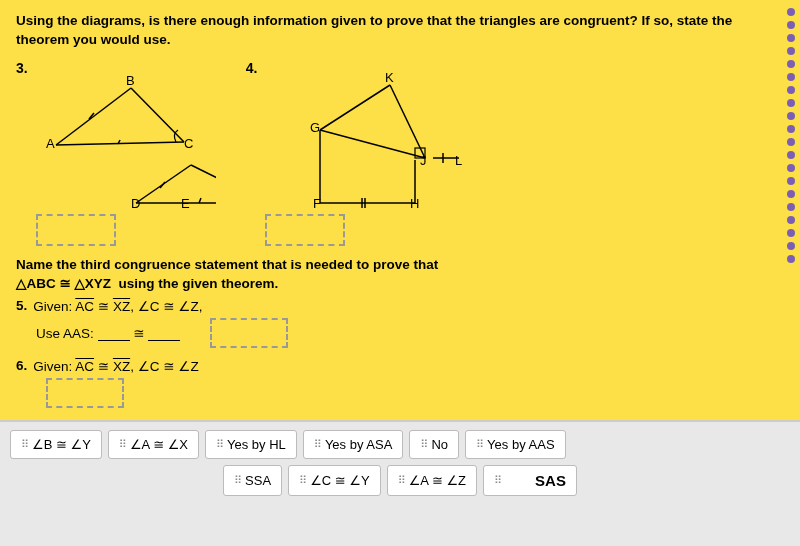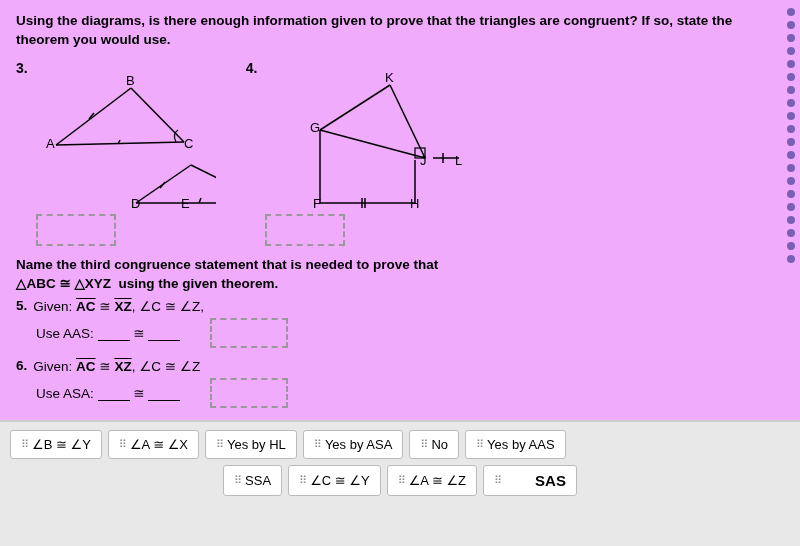--- a/index.html
+++ b/index.html
@@ -7,21 +7,21 @@
       width: 800px;
       height: 546px;
       background: #f5f5f0;
       font-family: Arial, sans-serif;
       font-size: 14px;
       overflow: hidden;
     }
 
     .main-content {
       padding: 12px 16px 0 16px;
-      background: #f0abfc;
+      background: #fde047;
       height: 420px;
       position: relative;
     }
 
     .instruction-text {
       font-size: 13.5px;
       font-weight: bold;
       line-height: 1.4;
       margin-bottom: 10px;
     }
@@ -160,21 +160,20 @@
 
     .dot {
       width: 8px;
       height: 8px;
       border-radius: 50%;
       background: #7c5fb5;
     }
 
     .overline {
       text-decoration: overline;
-      font-weight: bold;
     }
 
     .answer-bank-row2 {
       display: flex;
       gap: 6px;
       justify-content: center;
     }
   </style>
 </head>
 <body>
@@ -303,21 +302,20 @@
     </div>
 
     <div class="problem">
       <div class="problem-line">
         <span class="problem-number">6.</span>
         <span>
           Given: <span class="overline">AC</span> ≅ <span class="overline">XZ</span>, ∠C ≅ ∠Z
         </span>
       </div>
       <div class="use-line">
-        <span>Use ASA: <span class="blank-line"></span> ≅ <span class="blank-line"></span></span>
         <div class="dashed-box-small"></div>
       </div>
     </div>
   </div>
 
   <div class="answer-bank">
     <div class="answer-bank-row">
       <div class="answer-chip">
         <span class="drag-dots">⠿</span>
         <span>∠B ≅ ∠Y</span>

